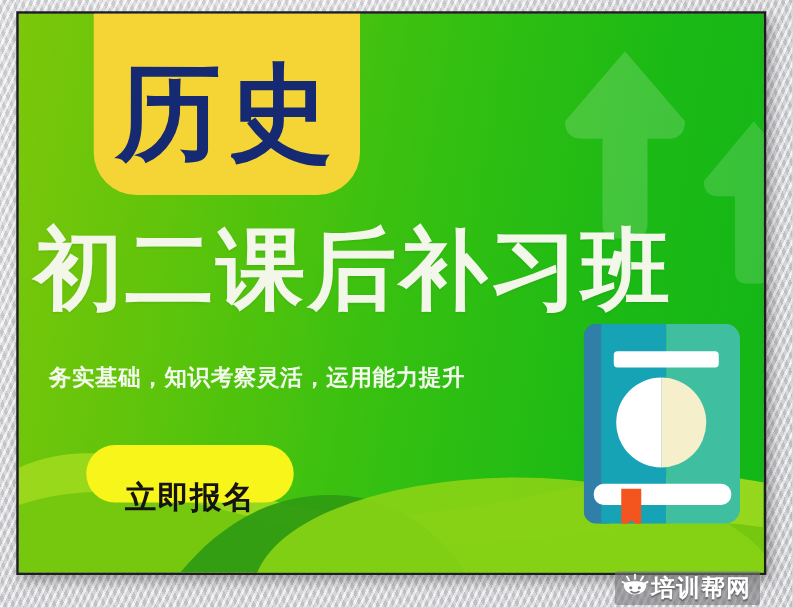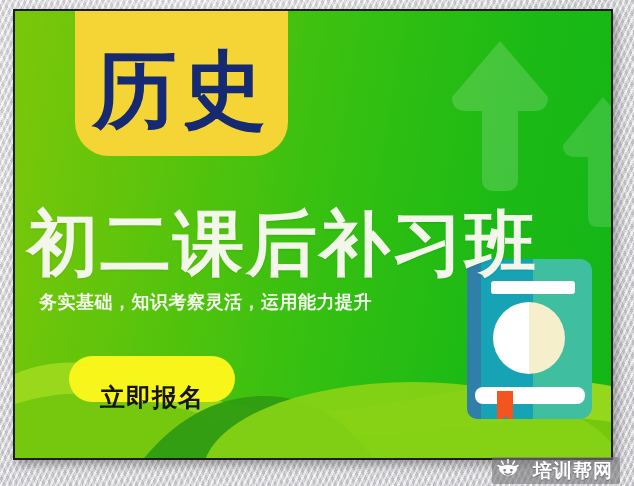--- a/index.html
+++ b/index.html
@@ -80,21 +80,20 @@
     left: 12px;
     top: 168px;
     width: 580px;
     font-size: 71px;
     font-weight: bold;
     color: #f2f7ea;
     letter-spacing: 2px;
     line-height: 1.05;
     white-space: nowrap;
     text-shadow: 0 1px 2px rgba(0,60,0,0.12);
-    margin-top: 28px;
   }
 
   
   #subtitle {
     position: absolute;
     left: 24px;
     top: 279px;
     font-size: 18px;
     font-weight: bold;
     color: #f4f9ee;
@@ -147,21 +146,21 @@
 
   
   #watermark {
     position: absolute;
     left: 492px;
     top: 457px;
     height: 27px;
     padding: 0 7px 0 5px;
     display: flex;
     align-items: center;
-    gap: 14px;
+    gap: 2px;
     background: rgba(120,120,124,0.60);
     border-radius: 2px;
   }
   #watermark-icon { display: block; }
   #watermark-label {
     font-size: 19px;
     font-weight: bold;
     color: #ffffff;
     letter-spacing: 1px;
     white-space: nowrap;

